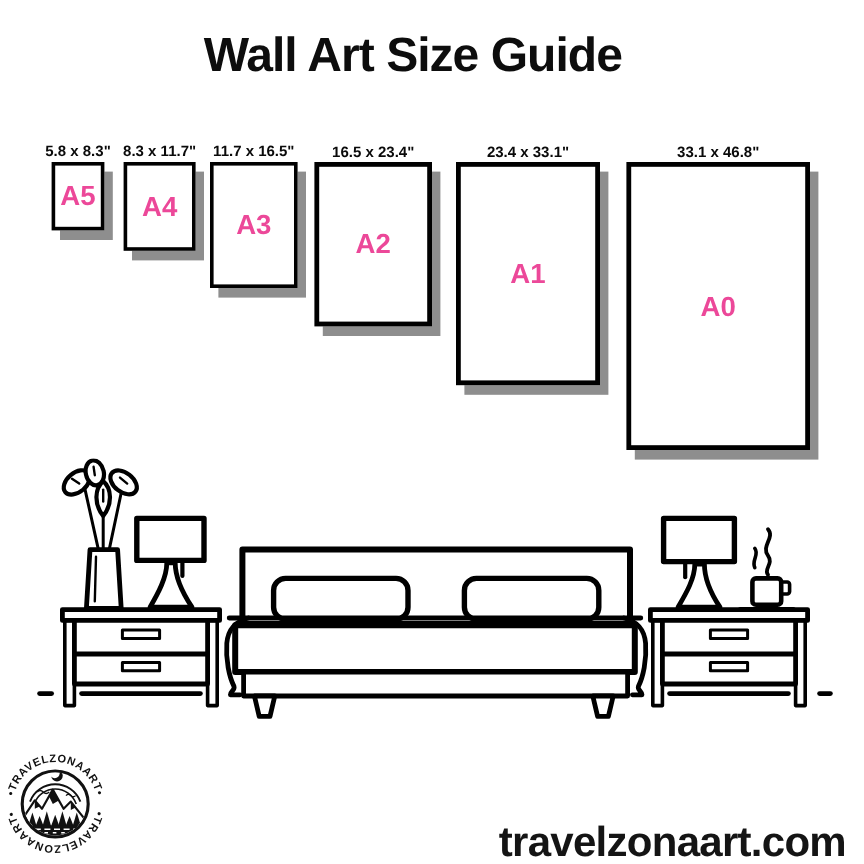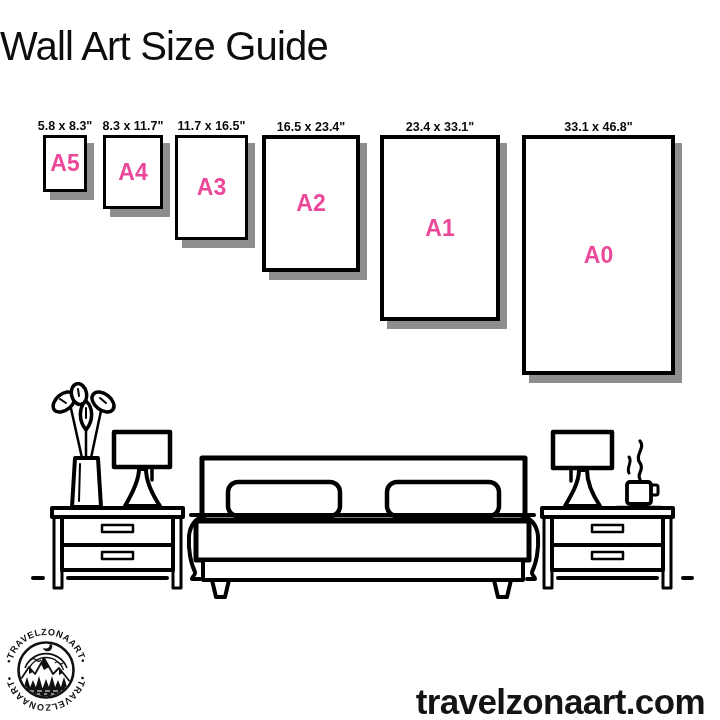--- a/index.html
+++ b/index.html
@@ -7,21 +7,21 @@
   html,body{ margin:0; padding:0; }
   body{
     width:720px; height:720px; background:var(--bg);
     font-family:"Liberation Sans", sans-serif; color:var(--ink);
     overflow:hidden;
   }
   .stage{ position:relative; width:720px; height:720px; background:var(--bg); }
 
   .title{
     position:absolute; top:24px; left:0; width:688px;
-    font-size:40px; font-weight:400; letter-spacing:-0.8px;
+    text-align:center; font-size:40px; font-weight:700; letter-spacing:-0.8px;
     color:#0d0d0d; white-space:nowrap;
   }
 
   
   .paper{
     position:absolute; top:135px; background:#fff;
     border:3px solid #000; box-shadow:7px 8px 0 var(--shadow);
     display:flex; align-items:center; justify-content:center;
   }
   .paper.thick{ border-width:4px; }

